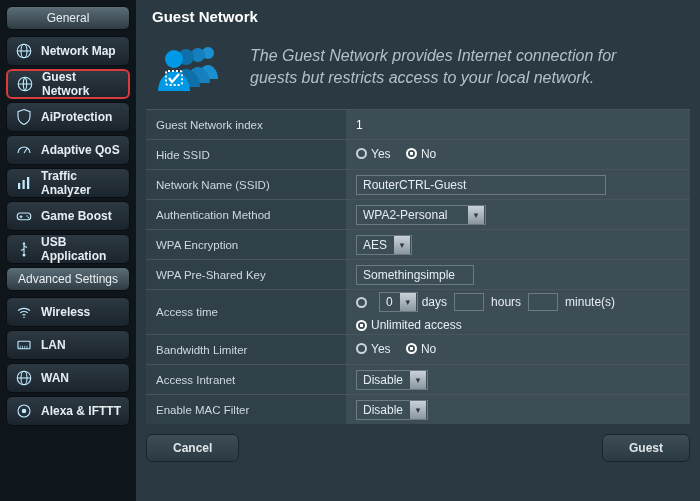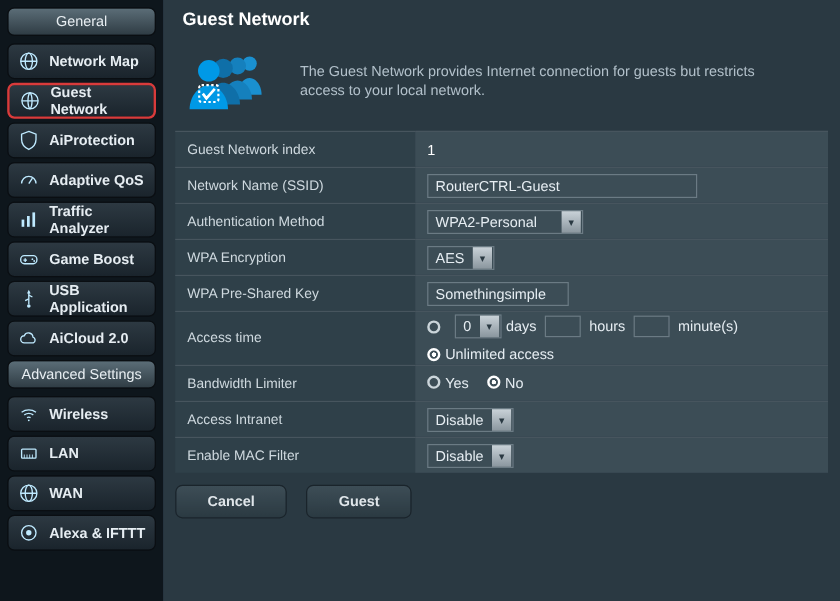--- a/index.html
+++ b/index.html
@@ -68,21 +68,22 @@
   }
   .hero {
     display: flex;
     align-items: center;
     gap: 18px;
     padding: 4px 6px 14px;
   }
   .hero-icon { width: 80px; height: 56px; }
   .hero-text {
     color: #b2c0ca;
-    font-size: 12px;
+    font-style: italic;
+    font-size: 16px;
     line-height: 1.35;
     max-width: 380px;
   }
   .form-table {
     width: 100%;
     border-collapse: separate;
     border-spacing: 0;
   }
   .form-table tr td {
     border-top: 1px solid #47555e;
@@ -109,21 +110,21 @@
   }
   .radio.checked {
     background: radial-gradient(#fff 0 35%, transparent 40%);
     border-color: #fff;
   }
   .text-input {
     background: #3c4d56;
     border: 1px solid #6b7b84;
     color: #e6edf2;
     padding: 3px 6px;
-    width: 225px;
+    width: 250px;
     font-size: 12px;
     height: 20px;
   }
   .text-input.short { width: 120px; }
   .select {
     display: inline-flex;
     align-items: center;
     background: #3c4d56;
     border: 1px solid #6b7b84;
     height: 20px;
@@ -146,21 +147,21 @@
     border: 1px solid #6b7b84;
     color: #e6edf2;
     width: 30px;
     height: 18px;
     text-align: center;
     font-size: 11px;
     margin: 0 3px;
   }
   .field-row { display: flex; flex-direction: column; gap: 6px; }
   .inline { display: inline-flex; align-items: center; flex-wrap: wrap; }
-  .btn-row { display:flex; justify-content:flex-start; gap:16px; padding:10px 0 0; }
+  .btn-row { display:flex; justify-content:space-between; gap:16px; padding:10px 0 0; }
   .btn {
     background: linear-gradient(#3d4d56, #2b3a42);
     border: 1px solid #1a242b;
     color: #e0e6ea;
     border-radius: 6px;
     padding: 6px 26px;
     font-size: 12px;
     font-weight: bold;
     cursor: pointer;
   }
@@ -241,28 +242,20 @@
         <svg width="18" height="18" viewBox="0 0 24 24">
           <circle cx="12" cy="20" r="2" fill="#bfeaff"></circle>
           <line x1="12" y1="4" x2="12" y2="18" stroke="#bfeaff" stroke-width="1.5"></line>
           <path d="M12 8l4 2M12 12l-4 2" stroke="#bfeaff" stroke-width="1.5" fill="none"></path>
           <polygon points="12,2 10,6 14,6" fill="#bfeaff"></polygon>
         </svg>
       </span>
     <span>USB Application</span>
   </div>
 
-  <div class="side-item">
-    <span class="side-icon">
-        <svg width="18" height="18" viewBox="0 0 24 24">
-          <path d="M7 17a4 4 0 010-8 5 5 0 019.6 1.5A3.5 3.5 0 0117 17H7z" fill="none" stroke="#bfeaff" stroke-width="1.5"></path>
-        </svg>
-      </span>
-    <span>AiCloud 2.0</span>
-  </div>
 
   <div class="side-group-title">Advanced Settings</div>
 
   <div class="side-item">
     <span class="side-icon">
         <svg width="18" height="18" viewBox="0 0 24 24">
           <path d="M4 10a14 14 0 0116 0M7 13a9 9 0 0110 0M10 16a4 4 0 014 0" fill="none" stroke="#bfeaff" stroke-width="1.5"></path>
           <circle cx="12" cy="19" r="1" fill="#bfeaff"></circle>
         </svg>
       </span>
@@ -333,20 +326,33 @@
     <div class="hero-text">The Guest Network provides Internet connection for guests but restricts access to your local network.</div>
   </div>
 
   <table class="form-table">
     <tbody>
         <tr>
       <td class="label">Guest Network index</td>
       <td class="field"><span class="val-text">1</span></td>
     </tr>
     <tr>
+      <td class="label">Hide SSID</td>
+      <td class="field">
+        <span class="radio-wrap">
+              <span class="radio"></span>
+              <span>Yes</span>
+            </span>
+        <span class="radio-wrap">
+              <span class="radio checked"></span>
+              <span>No</span>
+            </span>
+      </td>
+    </tr>
+    <tr>
       <td class="label">Network Name (SSID)</td>
       <td class="field"><input class="text-input" value="RouterCTRL-Guest" style=""></td>
     </tr>
     <tr>
       <td class="label">Authentication Method</td>
       <td class="field">
         <span class="select">
           <span class="sel-text" style="min-width:110px">WPA2-Personal</span>
           <span class="sel-btn">▾</span>
         </span>

